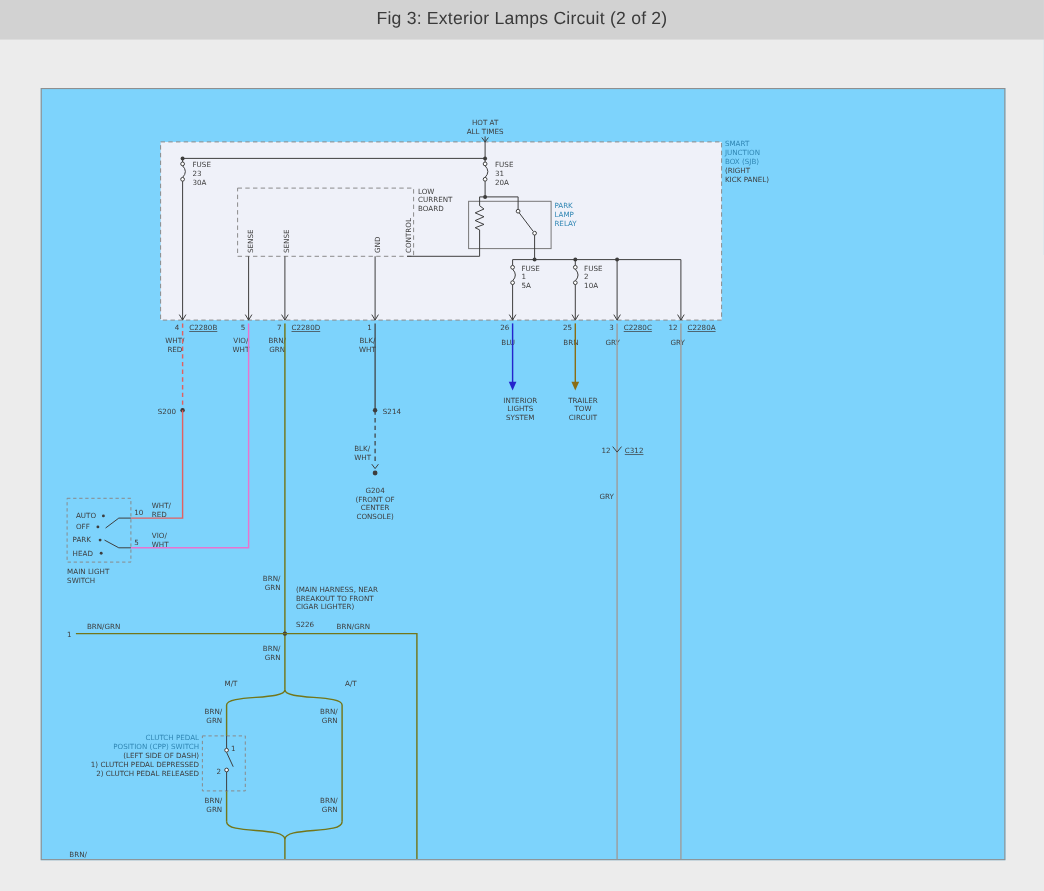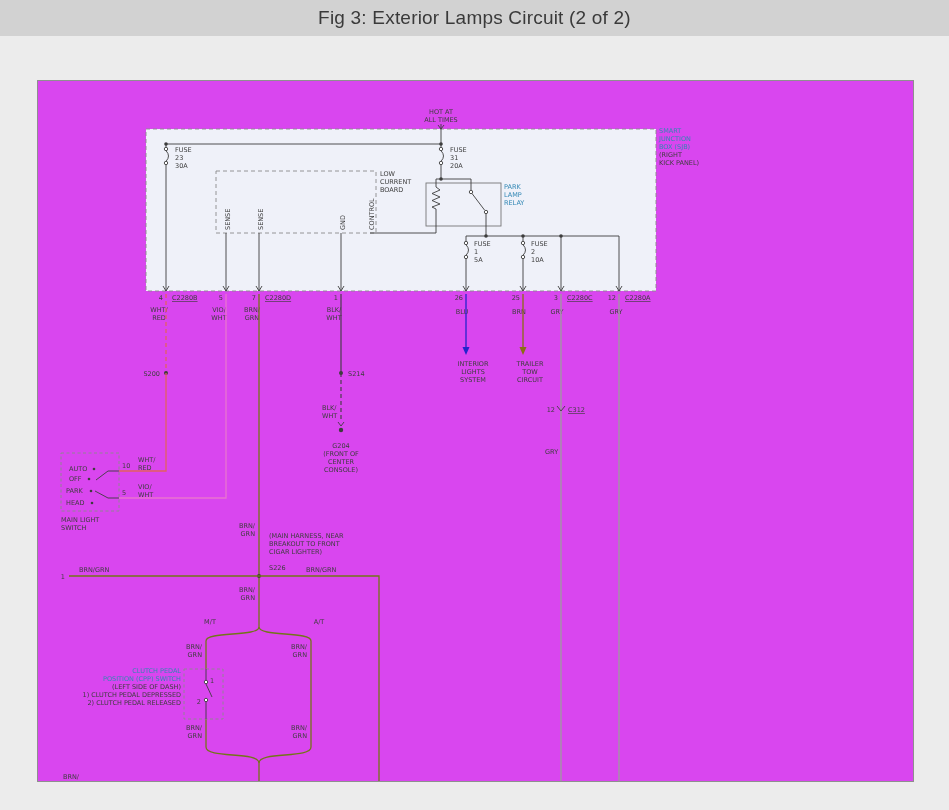--- a/index.html
+++ b/index.html
@@ -7,22 +7,22 @@
     --ink:#3d3d3d; --blue-label:#3187b4;
     --wire-red:#e26060; --wire-pink:#e973cf; --wire-olive:#737619;
     --wire-blue:#2424cc; --wire-brown:#8a6d14; --wire-gray:#9d9d9d;
     --wire-black:#3d3d3d; --box-fill:#eff1f9;
   }
   *{box-sizing:border-box;margin:0;padding:0}
   body{width:949px;height:810px;background:var(--page-bg);font-family:"Liberation Sans",sans-serif;overflow:hidden}
   .page{position:relative;width:949px;height:810px}
   .header{position:absolute;left:0;top:0;width:949px;height:36px;background:var(--header-bg);
           display:flex;align-items:center;justify-content:center}
-  .header span{font-size:19px;color:#3a3a3a;letter-spacing:.2px}
-  .panel{position:absolute;left:37px;top:80px;width:877px;height:702px;background:#d946ef;
+  .header span{font-size:16px;color:#3a3a3a;letter-spacing:.2px}
+  .panel{position:absolute;left:37px;top:80px;width:877px;height:702px;background:#7dd3fc;
          border:1px solid var(--panel-border);overflow:hidden}
   svg text{font-family:"DejaVu Sans",sans-serif;font-size:6.5px;fill:var(--ink)}
   .mid{text-anchor:middle}.end{text-anchor:end}
   .bl{fill:var(--blue-label)}
   .u{text-decoration:underline}
   .wk{stroke:var(--ink);stroke-width:.9;fill:none}
   .wire{stroke-width:1.3;fill:none}
   .red{stroke:var(--wire-red)} .pink{stroke:var(--wire-pink)} .olive{stroke:var(--wire-olive)}
   .blu{stroke:var(--wire-blue)} .brn{stroke:var(--wire-brown)} .gry{stroke:var(--wire-gray)}
   .blk{stroke:var(--wire-black);stroke-width:1.1}

